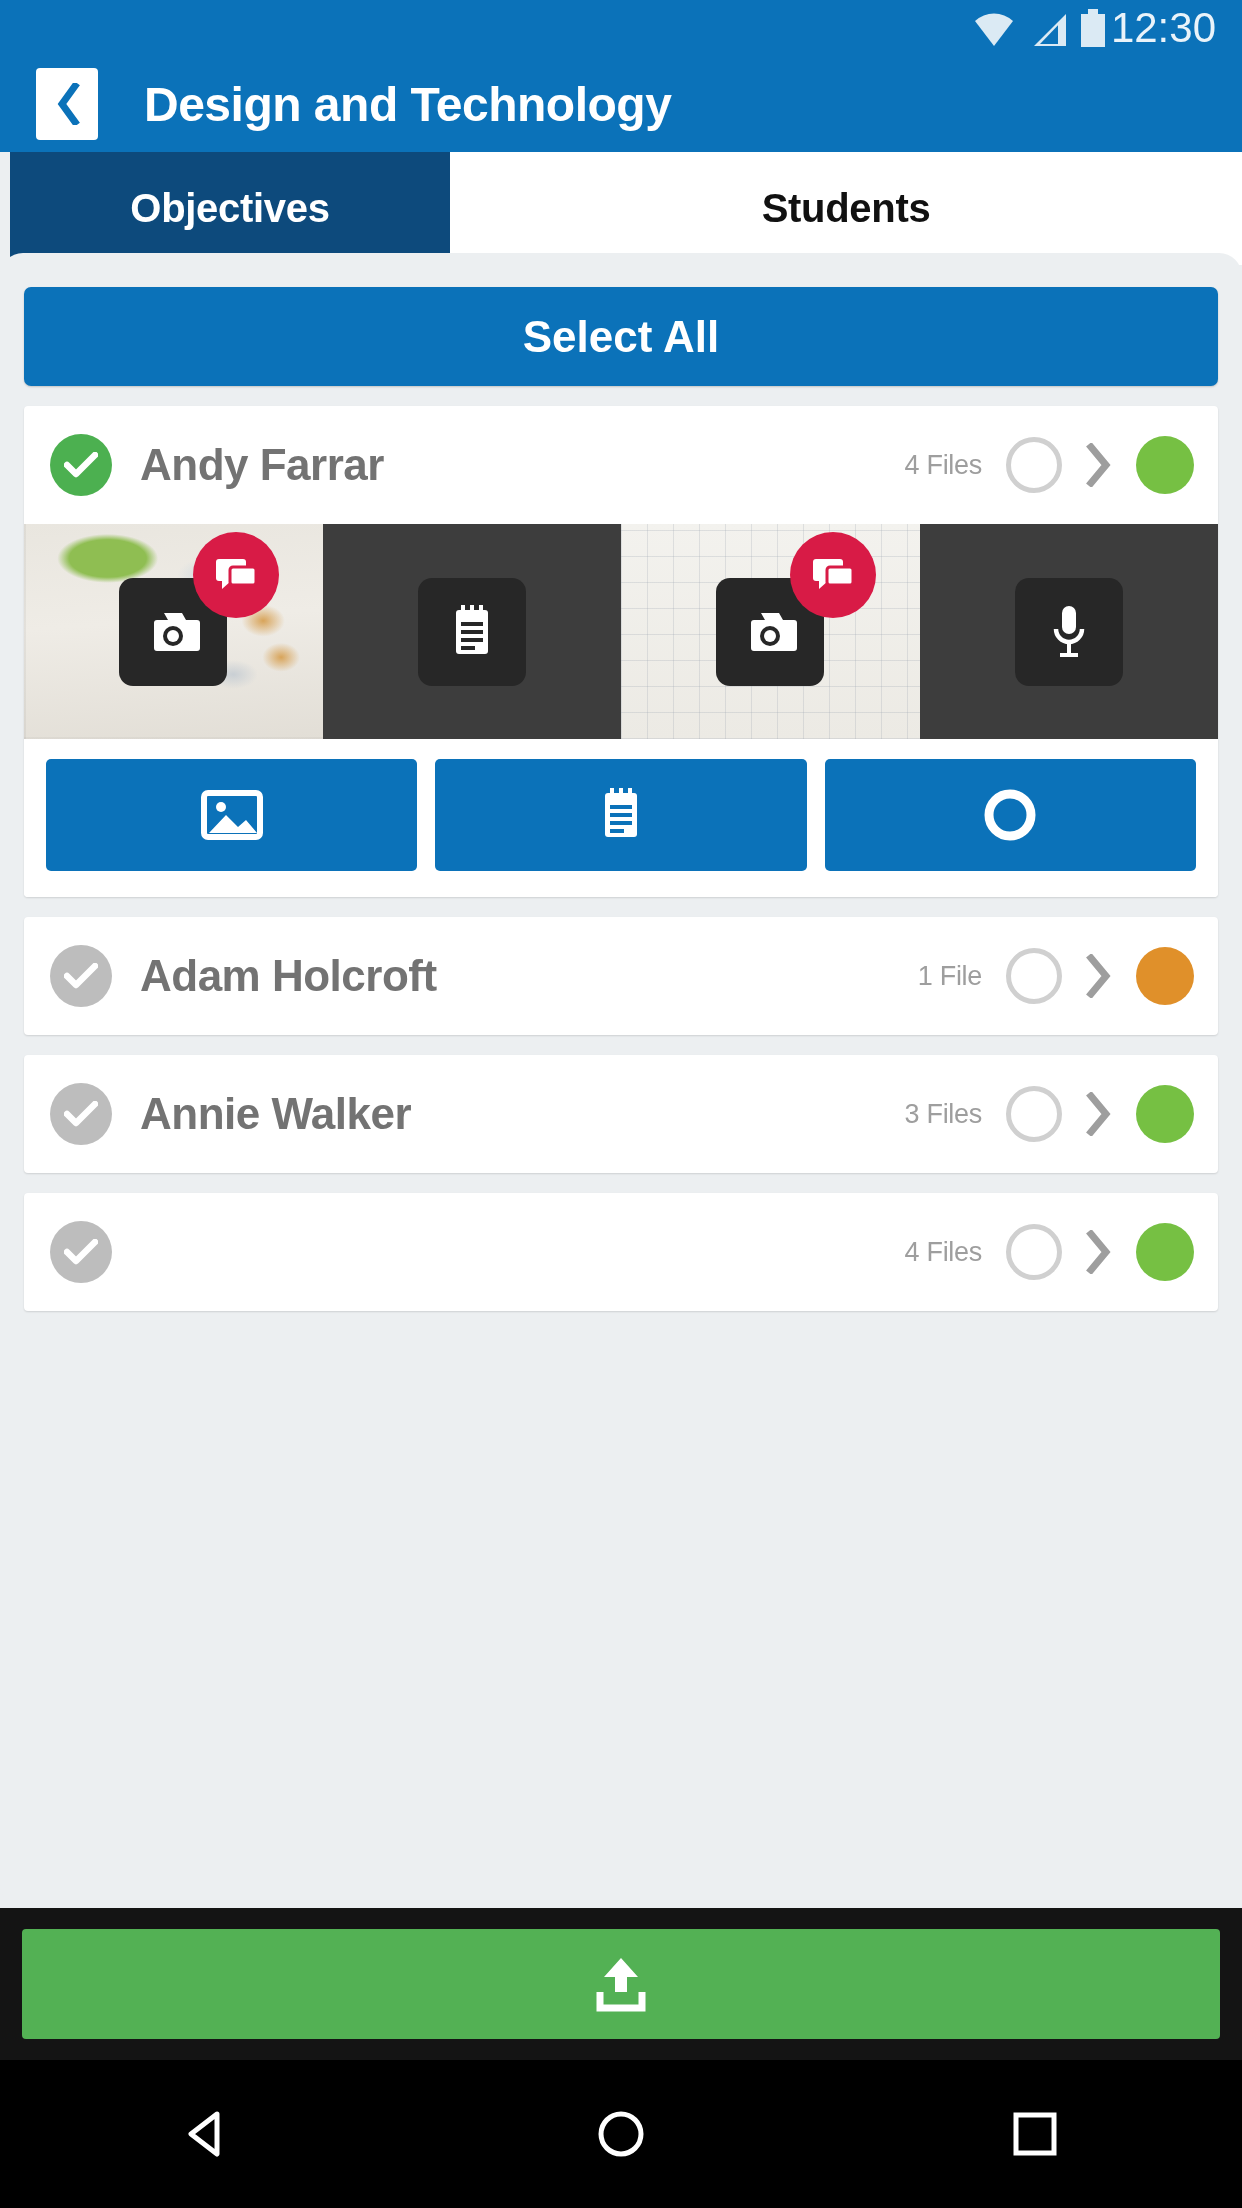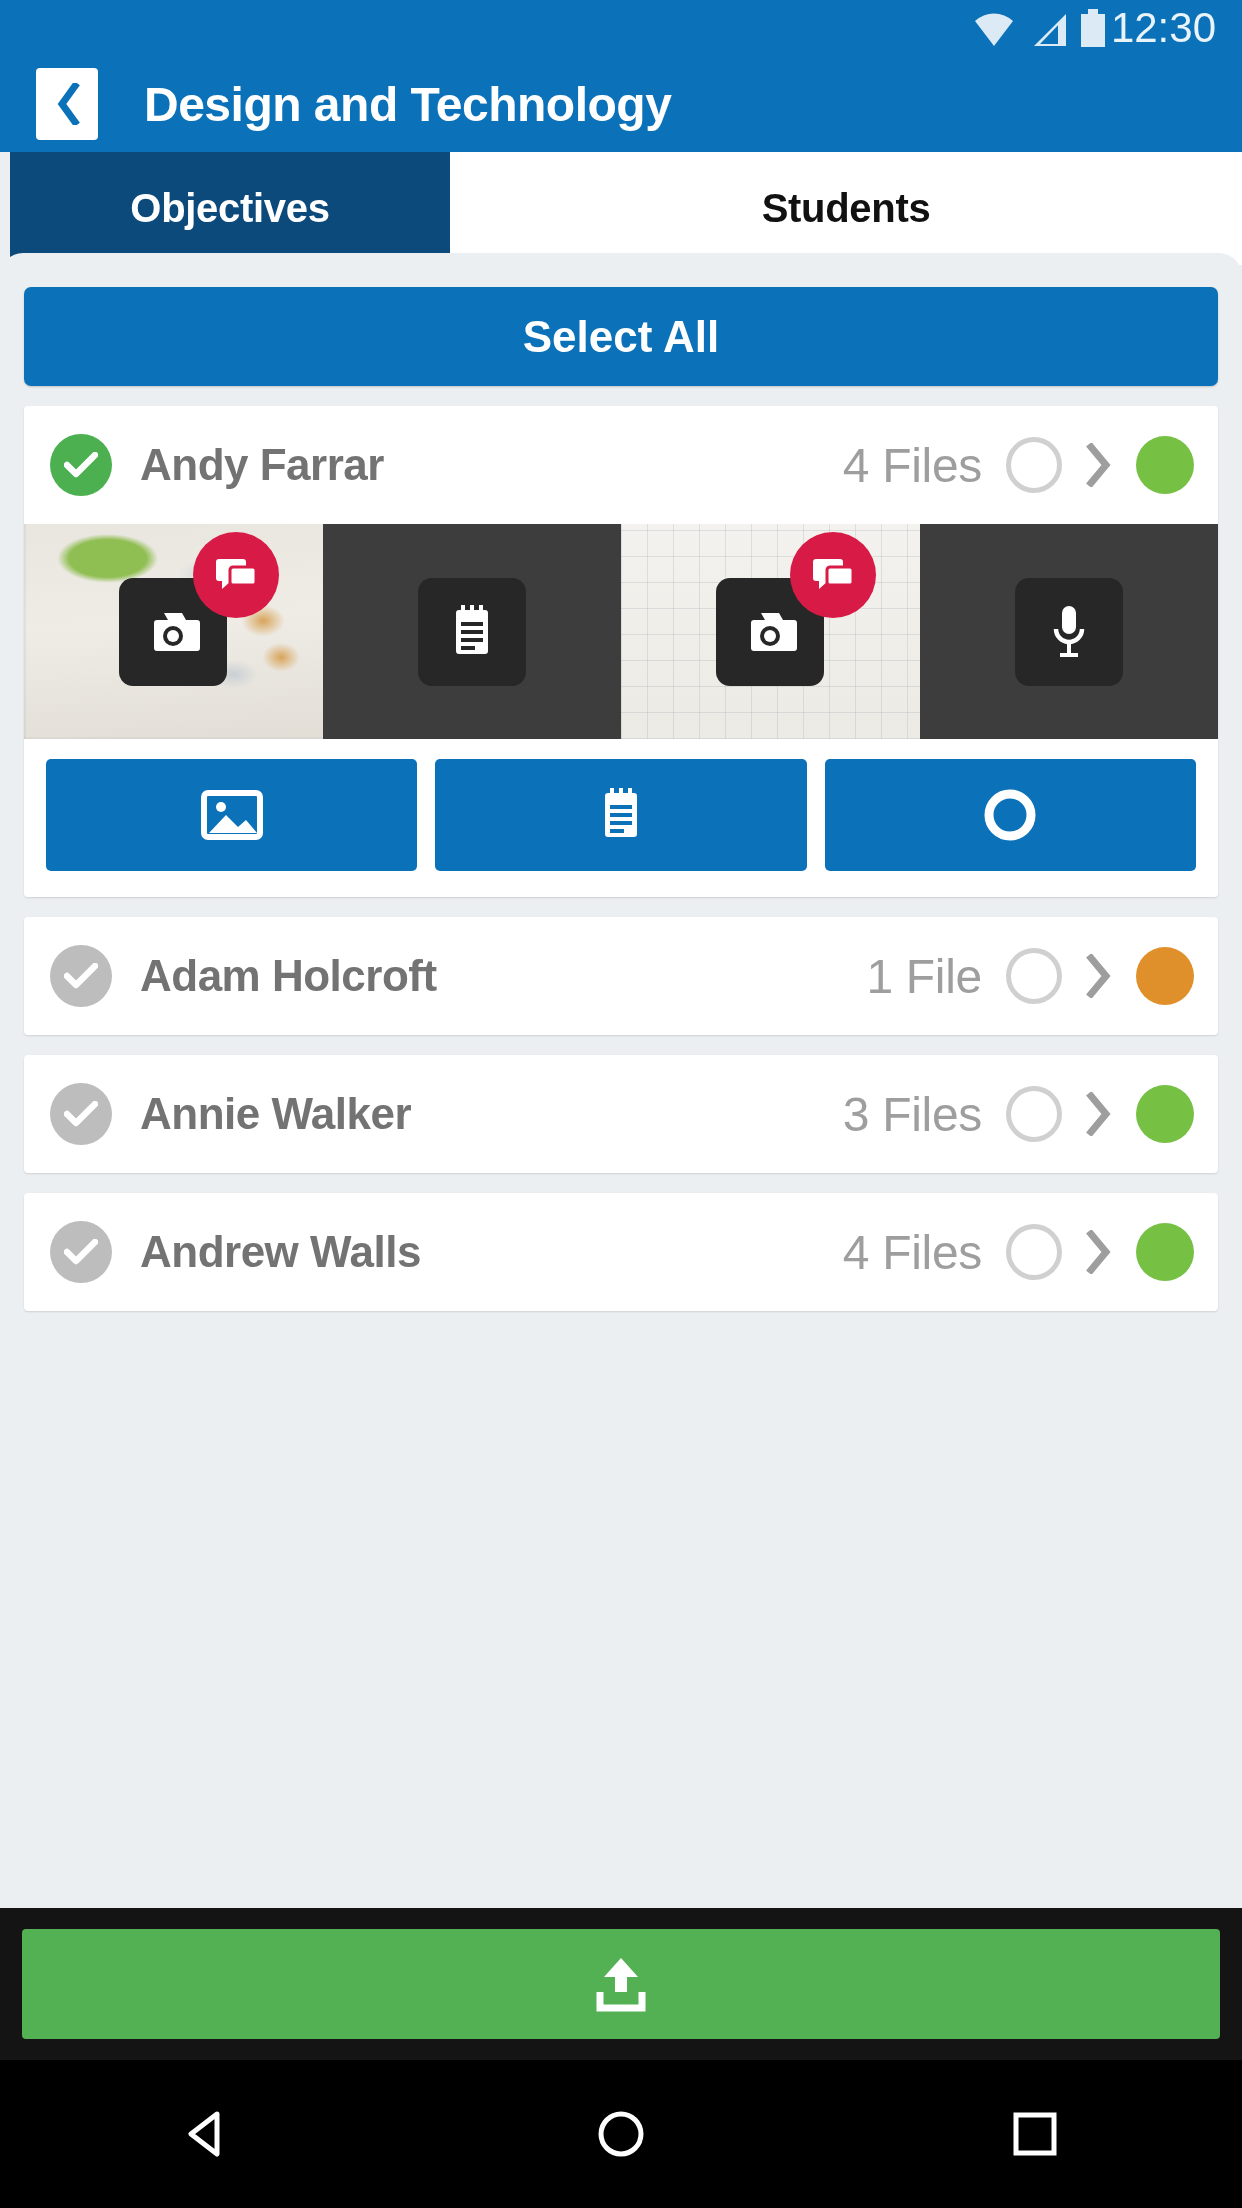--- a/index.html
+++ b/index.html
@@ -93,21 +93,21 @@
   }
   .check.on{ background:#4cb050; }
   .check.off{ background:#bdbdbd; }
   .check svg{ display:block; }
   .sname{
     margin-left:28px; font-size:44px; font-weight:bold;
     color:#737373; letter-spacing:-0.5px; white-space:nowrap;
   }
   .spacer{ flex:1 1 auto; }
   .files{
-    font-size:48px; color:#9e9e9e; white-space:nowrap; letter-spacing:-0.3px;
+    font-size:27px; color:#9e9e9e; white-space:nowrap; letter-spacing:-0.3px;
   }
   .ring{
     width:56px; height:56px; border-radius:50%;
     border:5px solid #d0d0d0; margin-left:24px; flex:0 0 auto;
   }
   .chev{
     margin-left:22px; flex:0 0 auto; width:30px; height:46px;
     display:flex; align-items:center; justify-content:center;
   }
   .chev svg{ display:block; }
@@ -405,21 +405,20 @@
     </div>
   </div>
 
   <div class="card">
     <div class="srow">
       <span class="check off">
         <svg width="34" height="26" viewBox="0 0 34 26">
           <path d="M3 13 L12 22 L31 3" stroke="#ffffff" stroke-width="6.5" fill="none" stroke-linecap="round" stroke-linejoin="round"></path>
         </svg>
       </span>
-      <span class="sname">Andrew Walls</span>
       <span class="spacer"></span>
       <span class="files">4 Files</span>
       <span class="ring"></span>
       <span class="chev">
         <svg width="26" height="44" viewBox="0 0 26 44">
           <path d="M5 4 L20 22 L5 40" stroke="#9e9e9e" stroke-width="7" fill="none" stroke-linecap="square"></path>
         </svg>
       </span>
       <span class="dot" style="background:#76c043"></span>
     </div>

